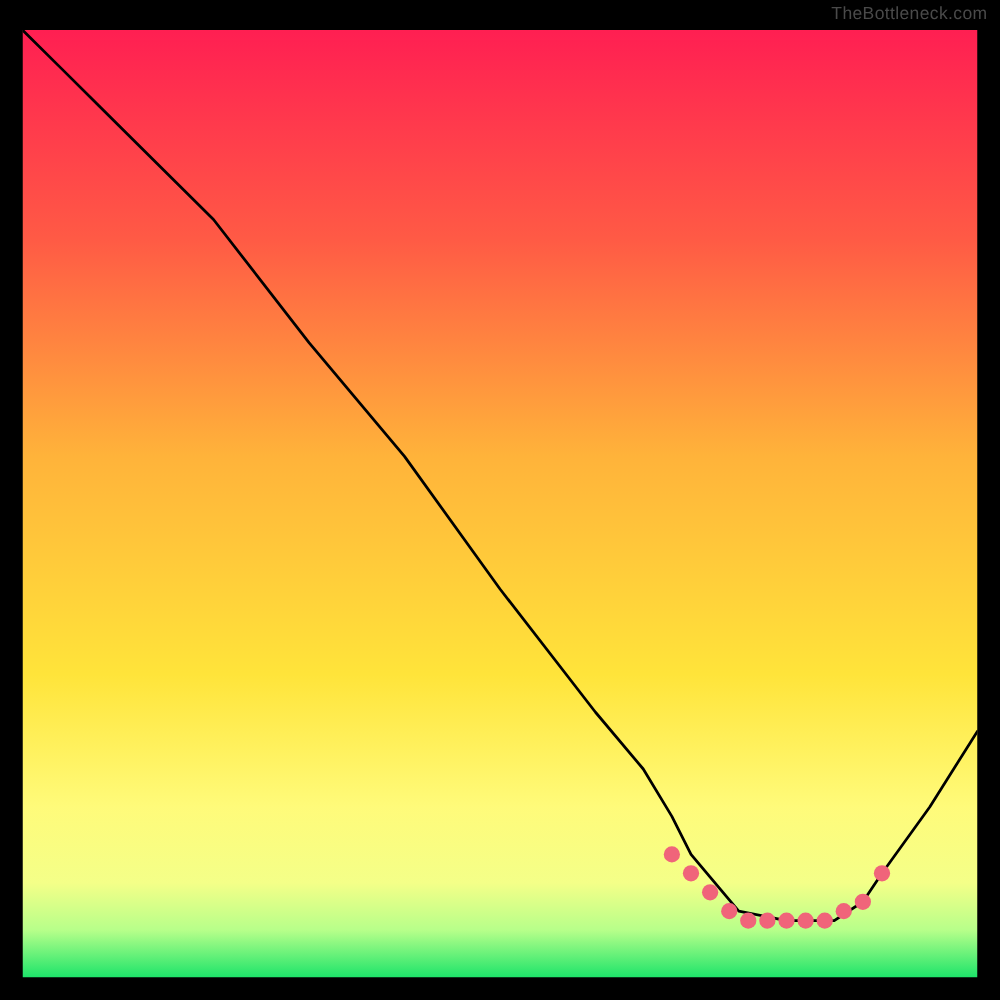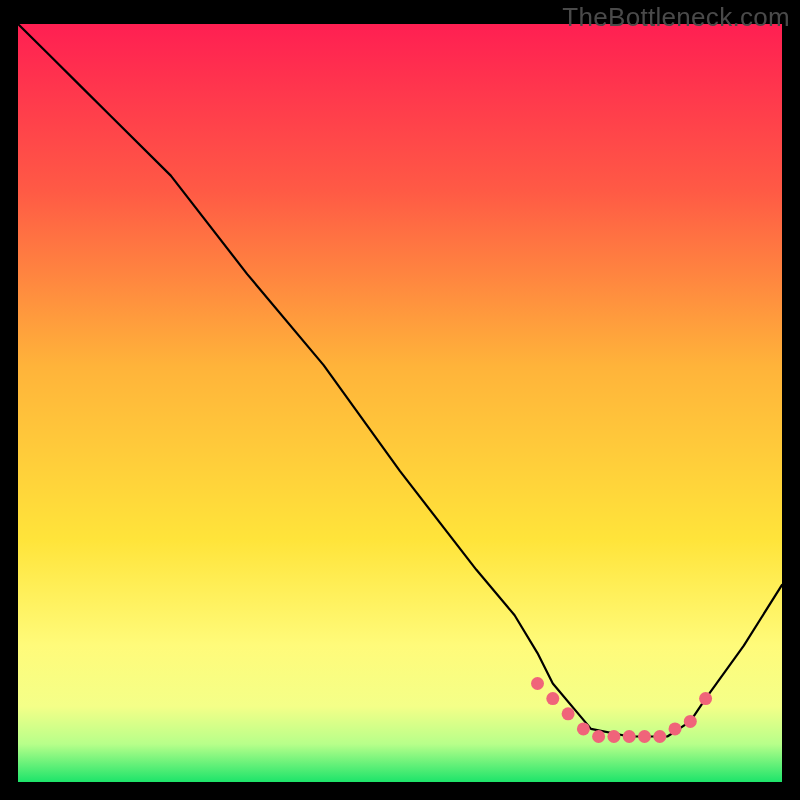--- a/index.html
+++ b/index.html
@@ -15,21 +15,21 @@
     position: relative;
     width: 800px;
     height: 800px;
     background: #000;
   }
   .watermark {
     position: absolute;
     top: 2px;
     right: 10px;
     color: #4a4a4a;
-    font-size: 26px;
+    font-size: 14px;
     font-weight: 500;
     letter-spacing: 0.3px;
     z-index: 10;
   }
   .plot {
     position: absolute;
     top: 24px;
     left: 18px;
     width: 764px;
     height: 758px;

